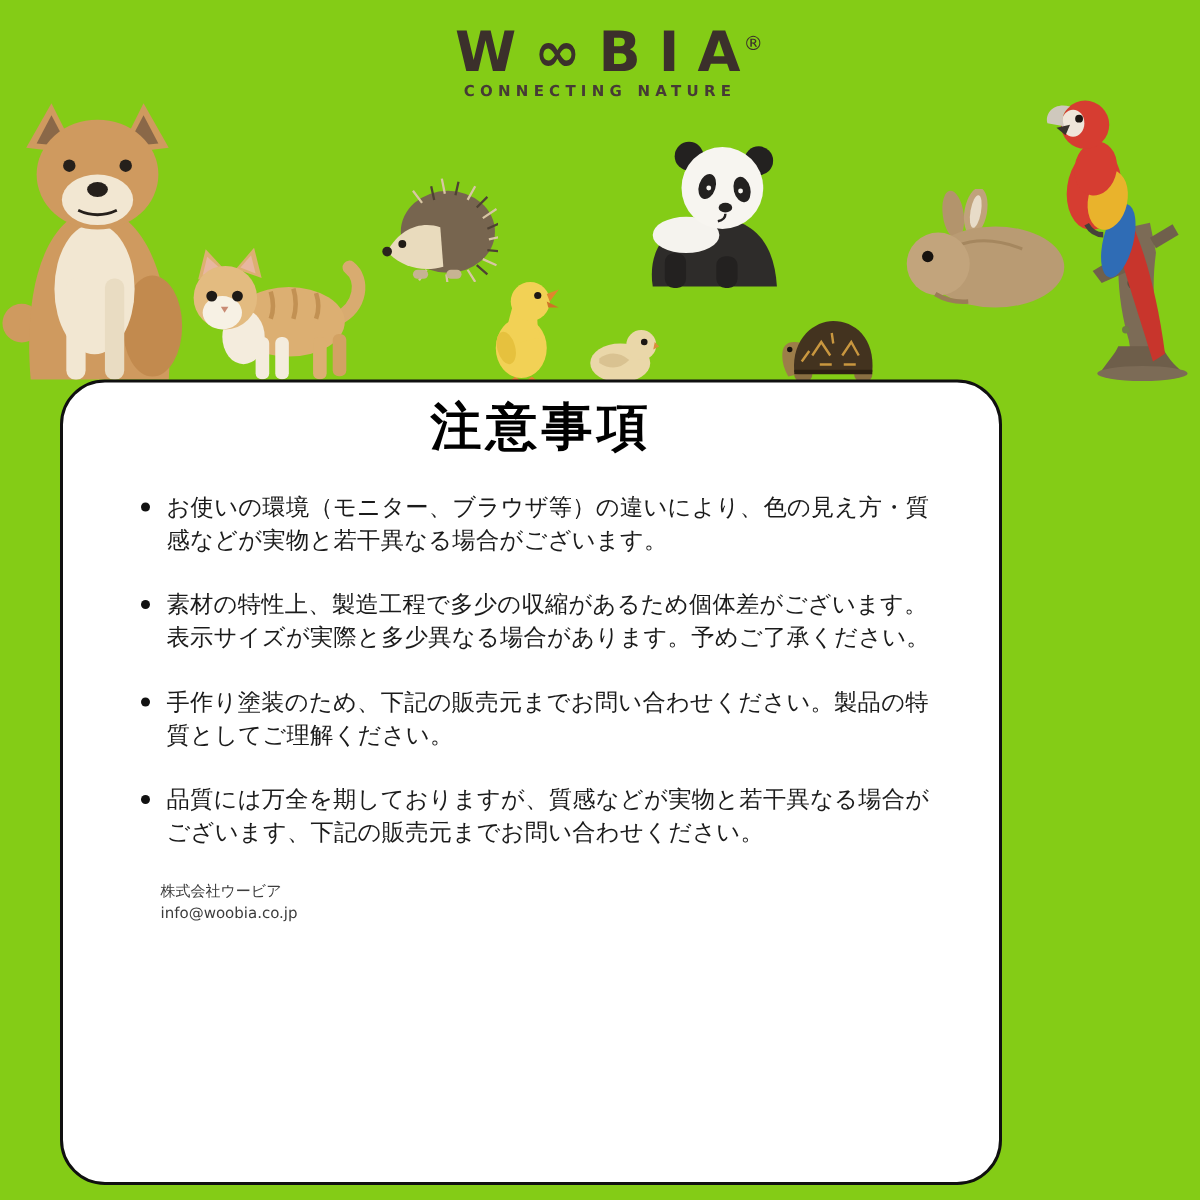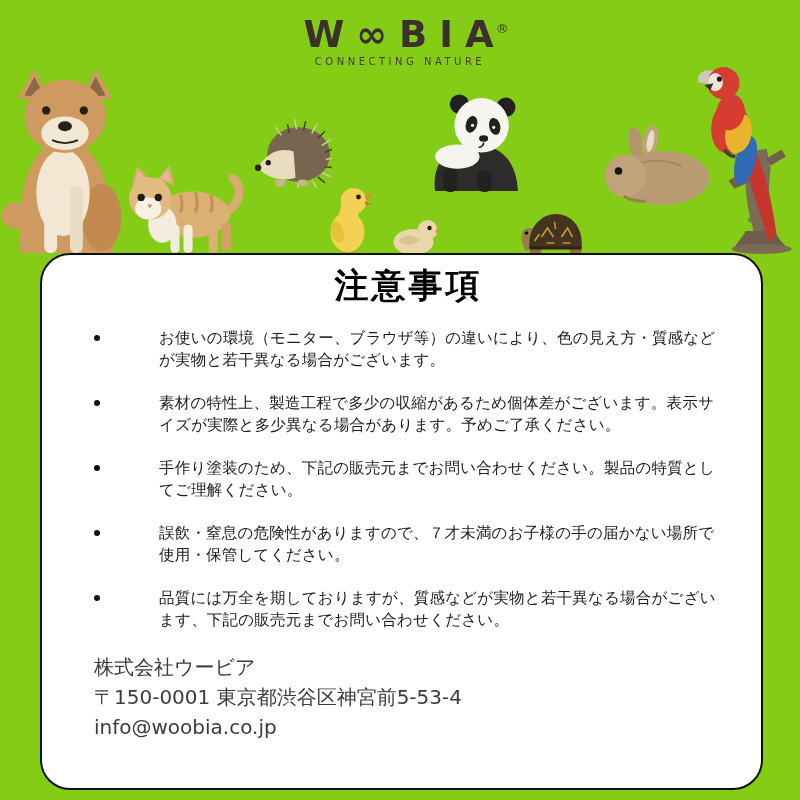--- a/index.html
+++ b/index.html
@@ -5,49 +5,49 @@
   html,body{margin:0;padding:0;background:#fff;}
   #page{position:relative;width:800px;height:800px;background:#84cc16;overflow:hidden;
         font-family:"DejaVu Sans","Liberation Sans",sans-serif;}
 
   
   .header{position:absolute;left:0;top:0;width:800px;height:255px;}
   .logo-block{position:absolute;left:0;top:16px;width:100%;text-align:center;z-index:3;}
   .brand{display:inline-block;font-size:37px;font-weight:600;letter-spacing:12px;
          padding-left:12px;color:#3b302b;line-height:1;}
   .reg{font-size:13px;vertical-align:14px;margin-left:-10px;color:#3b302b;font-weight:400;}
-  .tagline{margin-top:3px;font-size:10px;font-weight:normal;letter-spacing:3.5px;color:#463b35;}
+  .tagline{margin-top:3px;font-size:10px;font-weight:bold;letter-spacing:3.5px;color:#463b35;}
 
   
   .animal{position:absolute;z-index:1;}
   .animal svg{display:block;width:100%;height:100%;}
   .dog      {left:0;   top:57; width:130px;height:198px;}
   .cat      {left:120px;top:162px;width:126px;height:93px;}
   .hedgehog {left:251px;top:117px;width:81px; height:71px;}
   .duckling {left:327px;top:185px;width:46px; height:70px;}
   .chick    {left:391px;top:218px;width:49px; height:37px;}
   .panda    {left:419px;top:94px; width:106px;height:99px;}
   .tortoise {left:517px;top:207px;width:76px; height:48px;}
   .rabbit   {left:597px;top:126px;width:116px;height:80px;}
   .parrot   {left:682px;top:56px; width:116px;height:198px;}
   .dog{top:57px;}
 
   
-  .notice-box{position:absolute;left:40px;top:253px;width:723px;height:537px;box-sizing:border-box;
+  .notice-box{position:absolute;left:40px;top:253px;width:628px;height:537px;box-sizing:border-box;
               background:#fff;border:2.5px solid #101010;border-radius:30px;z-index:5;
               padding:8px 38px 0 52px;}
   .notice-title{margin:0;text-align:center;font-size:34px;font-weight:800;color:#000;
                 letter-spacing:3px;line-height:1.3;}
   .notice-list{margin:20px 0 0;padding:0;list-style:none;}
-  .notice-item{display:flex;margin-bottom:21px;gap:48px;}
+  .notice-item{display:flex;margin-bottom:21px;}
   .bullet-dot{flex:0 0 auto;width:6px;height:6px;border-radius:50%;background:#111;
               margin:8px 11px 0 0;}
   .notice-text{font-size:15.5px;line-height:1.42;color:#1b1b1b;letter-spacing:0.2px;}
 
-  .company{margin-top:8px;font-size:20px;line-height:1.5;color:#3c3c3c;}
+  .company{margin-top:8px;font-size:10px;line-height:1.5;color:#3c3c3c;margin-left:13px;}
   .company div{margin:0;}
 </style>
 </head>
 <body>
 
 <div id="page">
 
   <div class="header">
 
     <div class="logo-block">
@@ -223,28 +223,23 @@
       <li class="notice-item">
         <span class="bullet-dot"></span>
         <span class="notice-text">素材の特性上、製造工程で多少の収縮があるため個体差がございます。表示サイズが実際と多少異なる場合があります。予めご了承ください。</span>
       </li>
       <li class="notice-item">
         <span class="bullet-dot"></span>
         <span class="notice-text">手作り塗装のため、下記の販売元までお問い合わせください。製品の特質としてご理解ください。</span>
       </li>
       <li class="notice-item">
         <span class="bullet-dot"></span>
-        <span class="notice-text">誤飲・窒息の危険性がありますので、７才未満のお子様の手の届かない場所で使用・保管してください。</span>
-      </li>
-      <li class="notice-item">
-        <span class="bullet-dot"></span>
         <span class="notice-text">品質には万全を期しておりますが、質感などが実物と若干異なる場合がございます、下記の販売元までお問い合わせください。</span>
       </li>
     </ul>
 
     <div class="company">
       <div>株式会社ウービア</div>
-      <div>〒150-0001 東京都渋谷区神宮前5-53-4</div>
       <div>info@woobia.co.jp</div>
     </div>
   </div>
 
 </div>
 
 </body></html>

